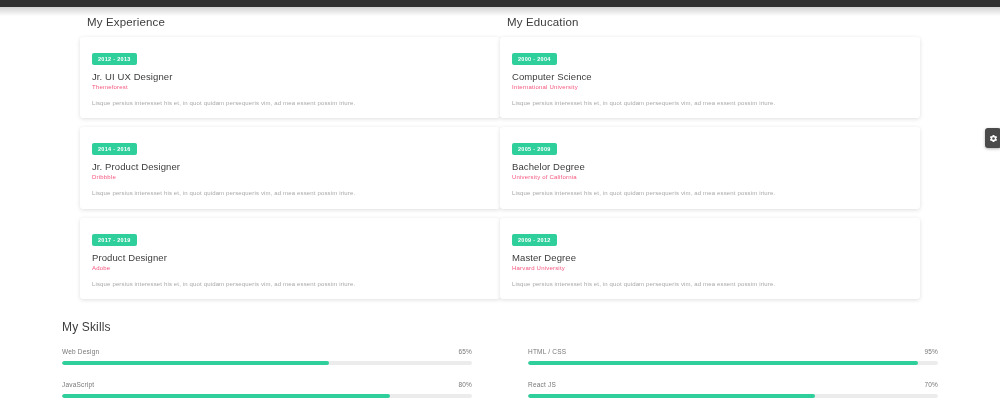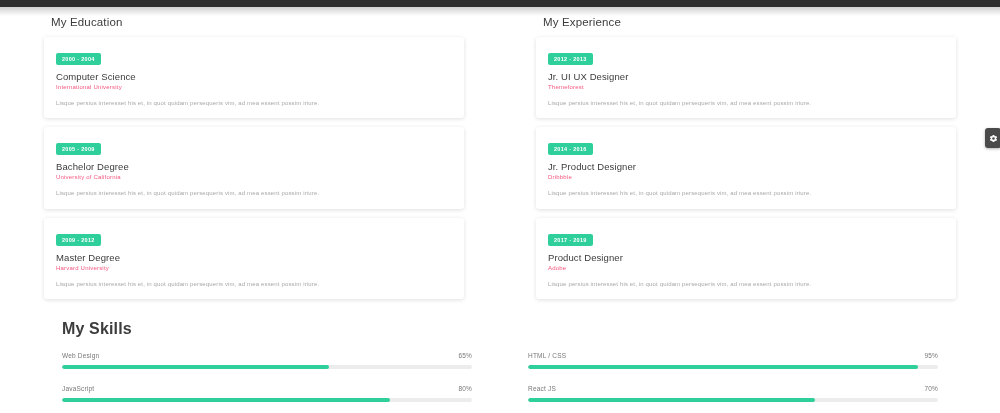--- a/index.html
+++ b/index.html
@@ -117,23 +117,23 @@
     color: #a8a8a8;
     line-height: 1.4;
     letter-spacing: 0.15px;
   }
 
   
   .skills-wrap {
     padding: 12px 62px 0 62px;
   }
   .skills-title {
-    font-size: 16px;
+    font-size: 12px;
     color: #3c3c3c;
-    font-weight: 700;
+    font-weight: 400;
     margin-bottom: 14px;
     letter-spacing: 0.15px;
   }
   .skills-grid {
     display: flex;
   }
   .skills-col { width: 50%; }
   .skills-col-left { padding-right: 28px; }
   .skills-col-right { padding-left: 28px; }
 
@@ -177,20 +177,45 @@
     <svg width="9" height="9" viewBox="0 0 24 24" fill="#ffffff">
       <path d="M19.14 12.94a7.07 7.07 0 0 0 .06-.94 7.07 7.07 0 0 0-.06-.94l2.03-1.58a.5.5 0 0 0 .12-.62l-1.92-3.32a.5.5 0 0 0-.6-.22l-2.39.96a7.03 7.03 0 0 0-1.62-.94l-.36-2.54a.5.5 0 0 0-.5-.42h-3.84a.5.5 0 0 0-.5.42l-.36 2.54c-.59.24-1.13.56-1.62.94l-2.39-.96a.5.5 0 0 0-.6.22L2.67 8.86a.5.5 0 0 0 .12.62l2.03 1.58a7.2 7.2 0 0 0 0 1.88l-2.03 1.58a.5.5 0 0 0-.12.62l1.92 3.32c.12.22.38.3.6.22l2.39-.96c.5.38 1.03.7 1.62.94l.36 2.54c.04.24.25.42.5.42h3.84c.25 0 .46-.18.5-.42l.36-2.54c.59-.24 1.13-.56 1.62-.94l2.39.96c.22.08.48 0 .6-.22l1.92-3.32a.5.5 0 0 0-.12-.62l-2.03-1.58zM12 15.6A3.6 3.6 0 1 1 12 8.4a3.6 3.6 0 0 1 0 7.2z"></path>
     </svg>
   </span>
 </div>
 
 <div class="page">
 
   <div class="columns">
 
+    <div class="col col-right">
+      <div class="section-title">My Experience</div>
+
+      <div class="card">
+        <span class="badge">2012 - 2013</span>
+        <div class="card-title">Jr. UI UX Designer</div>
+        <div class="card-org">Themeforest</div>
+        <div class="card-desc">Lisque persius interesset his et, in quot quidam persequeris vim, ad mea essent possim iriure.</div>
+      </div>
+
+      <div class="card">
+        <span class="badge">2014 - 2016</span>
+        <div class="card-title">Jr. Product Designer</div>
+        <div class="card-org">Dribbble</div>
+        <div class="card-desc">Lisque persius interesset his et, in quot quidam persequeris vim, ad mea essent possim iriure.</div>
+      </div>
+
+      <div class="card">
+        <span class="badge">2017 - 2019</span>
+        <div class="card-title">Product Designer</div>
+        <div class="card-org">Adobe</div>
+        <div class="card-desc">Lisque persius interesset his et, in quot quidam persequeris vim, ad mea essent possim iriure.</div>
+      </div>
+    </div>
+
     <div class="col col-left">
       <div class="section-title">My Education</div>
 
       <div class="card">
         <span class="badge">2000 - 2004</span>
         <div class="card-title">Computer Science</div>
         <div class="card-org">International University</div>
         <div class="card-desc">Lisque persius interesset his et, in quot quidam persequeris vim, ad mea essent possim iriure.</div>
       </div>
 
@@ -202,45 +227,20 @@
       </div>
 
       <div class="card">
         <span class="badge">2009 - 2012</span>
         <div class="card-title">Master Degree</div>
         <div class="card-org">Harvard University</div>
         <div class="card-desc">Lisque persius interesset his et, in quot quidam persequeris vim, ad mea essent possim iriure.</div>
       </div>
     </div>
 
-    <div class="col col-right">
-      <div class="section-title">My Experience</div>
-
-      <div class="card">
-        <span class="badge">2012 - 2013</span>
-        <div class="card-title">Jr. UI UX Designer</div>
-        <div class="card-org">Themeforest</div>
-        <div class="card-desc">Lisque persius interesset his et, in quot quidam persequeris vim, ad mea essent possim iriure.</div>
-      </div>
-
-      <div class="card">
-        <span class="badge">2014 - 2016</span>
-        <div class="card-title">Jr. Product Designer</div>
-        <div class="card-org">Dribbble</div>
-        <div class="card-desc">Lisque persius interesset his et, in quot quidam persequeris vim, ad mea essent possim iriure.</div>
-      </div>
-
-      <div class="card">
-        <span class="badge">2017 - 2019</span>
-        <div class="card-title">Product Designer</div>
-        <div class="card-org">Adobe</div>
-        <div class="card-desc">Lisque persius interesset his et, in quot quidam persequeris vim, ad mea essent possim iriure.</div>
-      </div>
-    </div>
-
   </div>
 
   <div class="skills-wrap">
     <div class="skills-title">My Skills</div>
 
     <div class="skills-grid">
 
       <div class="skills-col skills-col-left">
         <div class="skill">
           <div class="skill-head">

